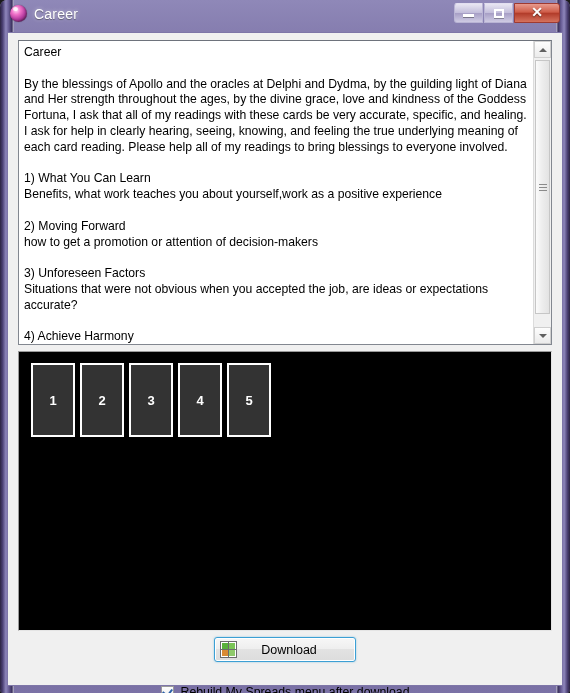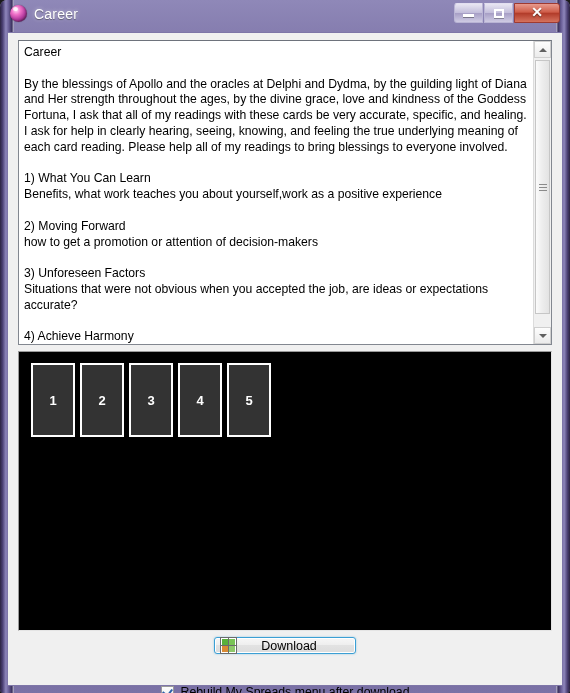--- a/index.html
+++ b/index.html
@@ -277,21 +277,21 @@
   .btn-row {
     position: absolute;
     left: 0;
     top: 604px;
     width: 100%;
     display: flex;
     justify-content: center;
   }
   .download-btn {
     width: 142px;
-    height: 17px;
+    height: 25px;
     box-sizing: border-box;
     border: 1px solid #3c9fd4;
     border-radius: 3px;
     background: linear-gradient(180deg,#f7f7f7 0%, #eeeeee 48%, #e2e2e2 50%, #dcdcdc 100%);
     box-shadow: inset 0 0 0 1px #ffffff, 0 0 2px rgba(60,160,212,.55);
     display: flex;
     align-items: center;
     padding-left: 5px;
     position: relative;
   }

